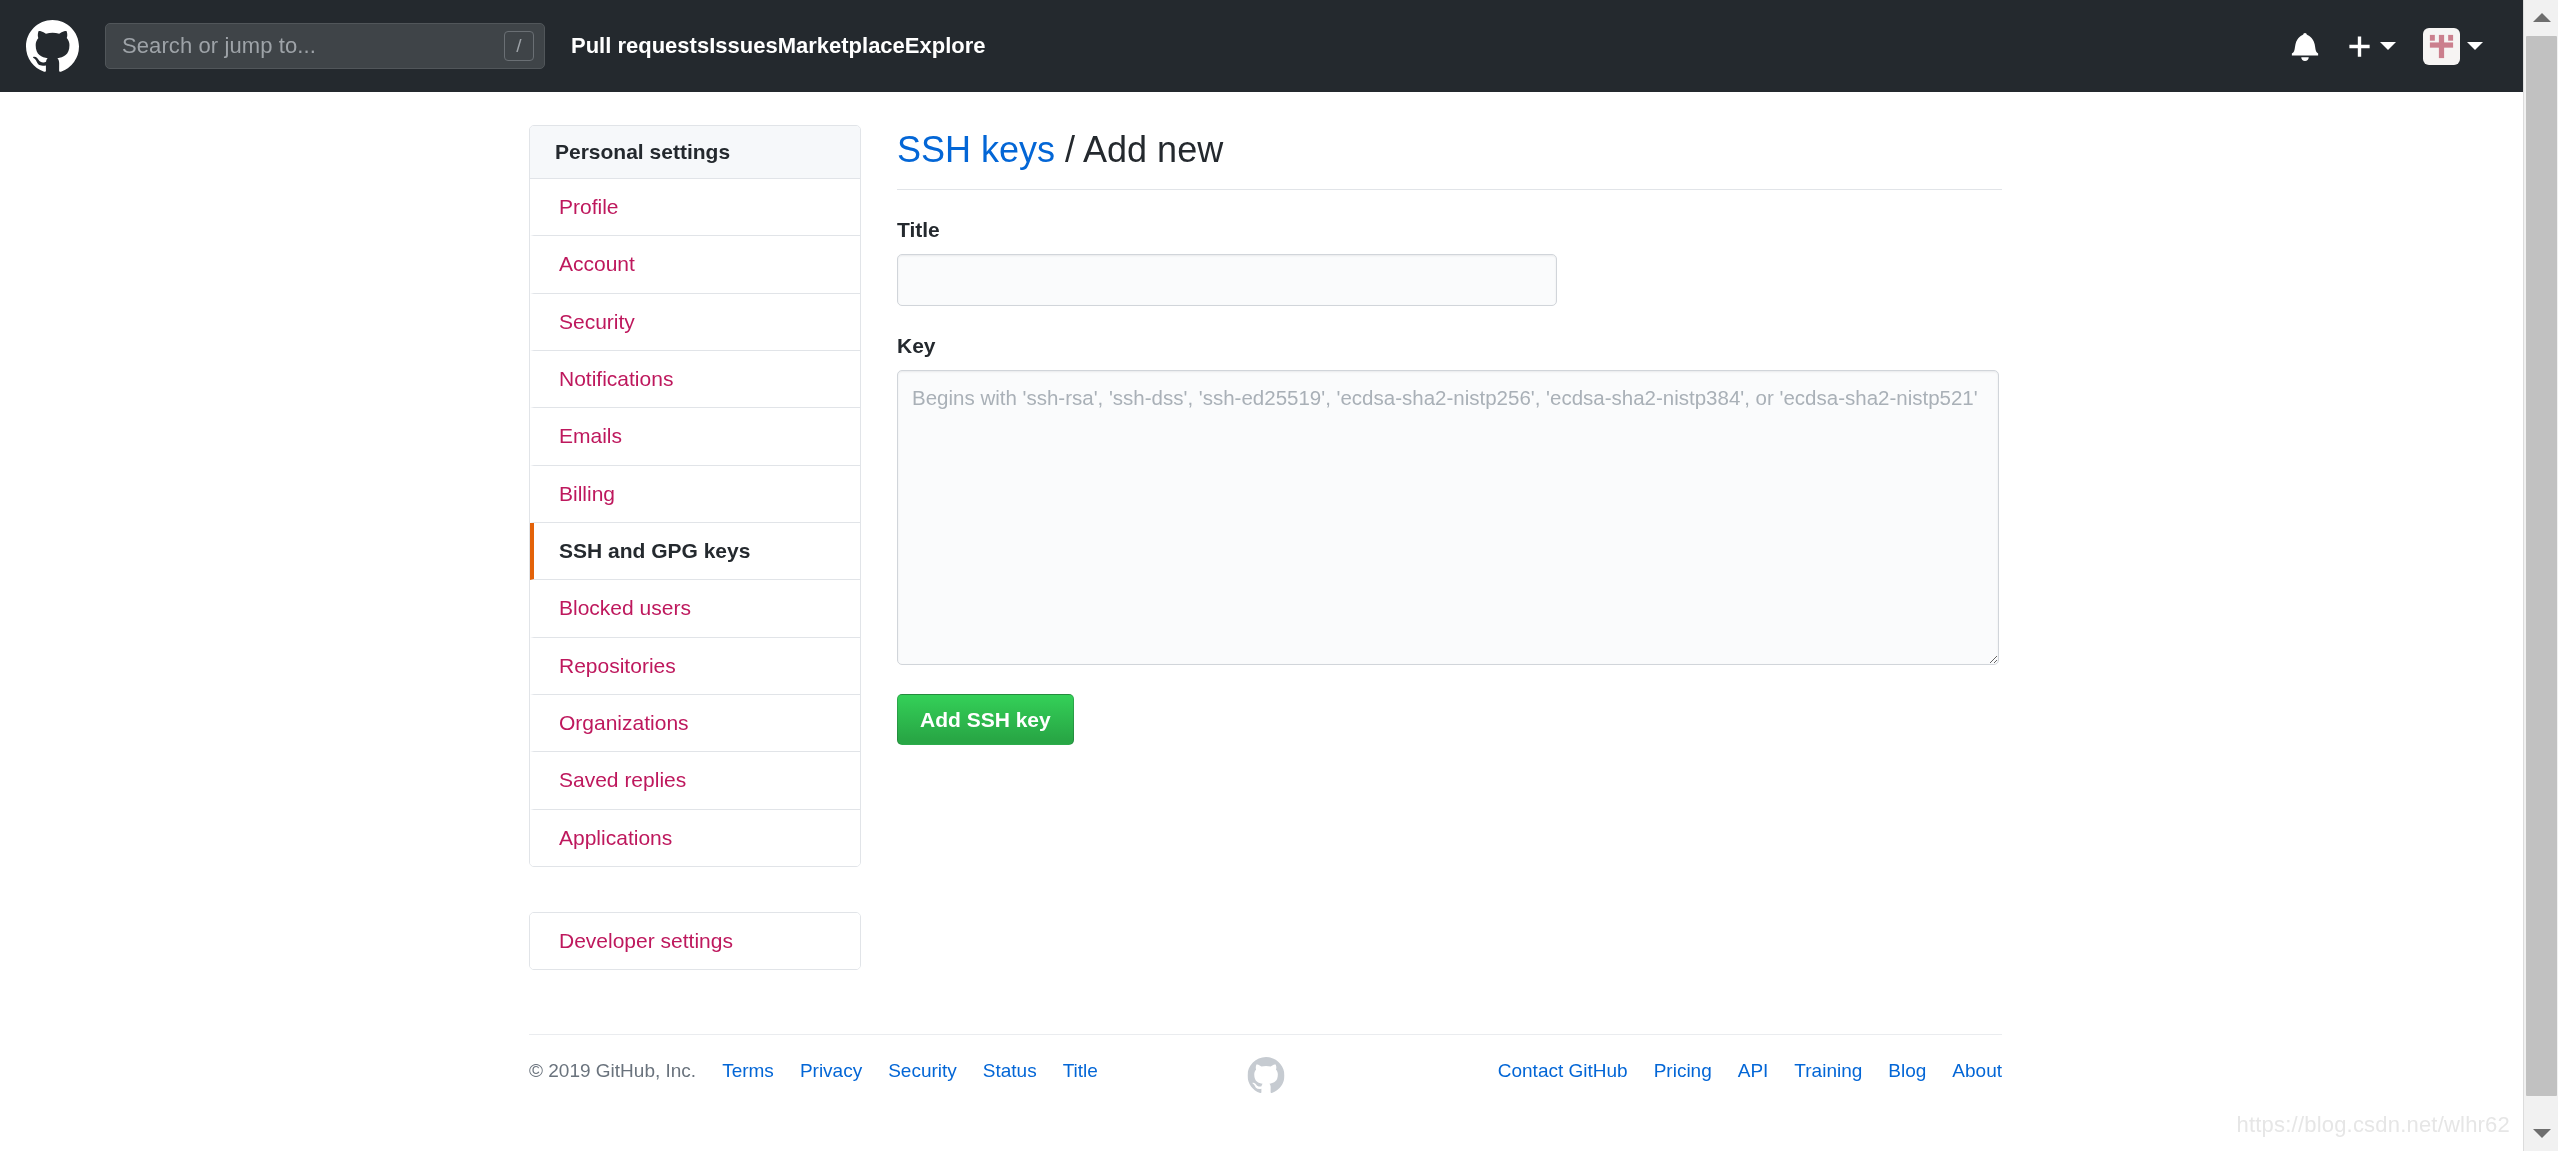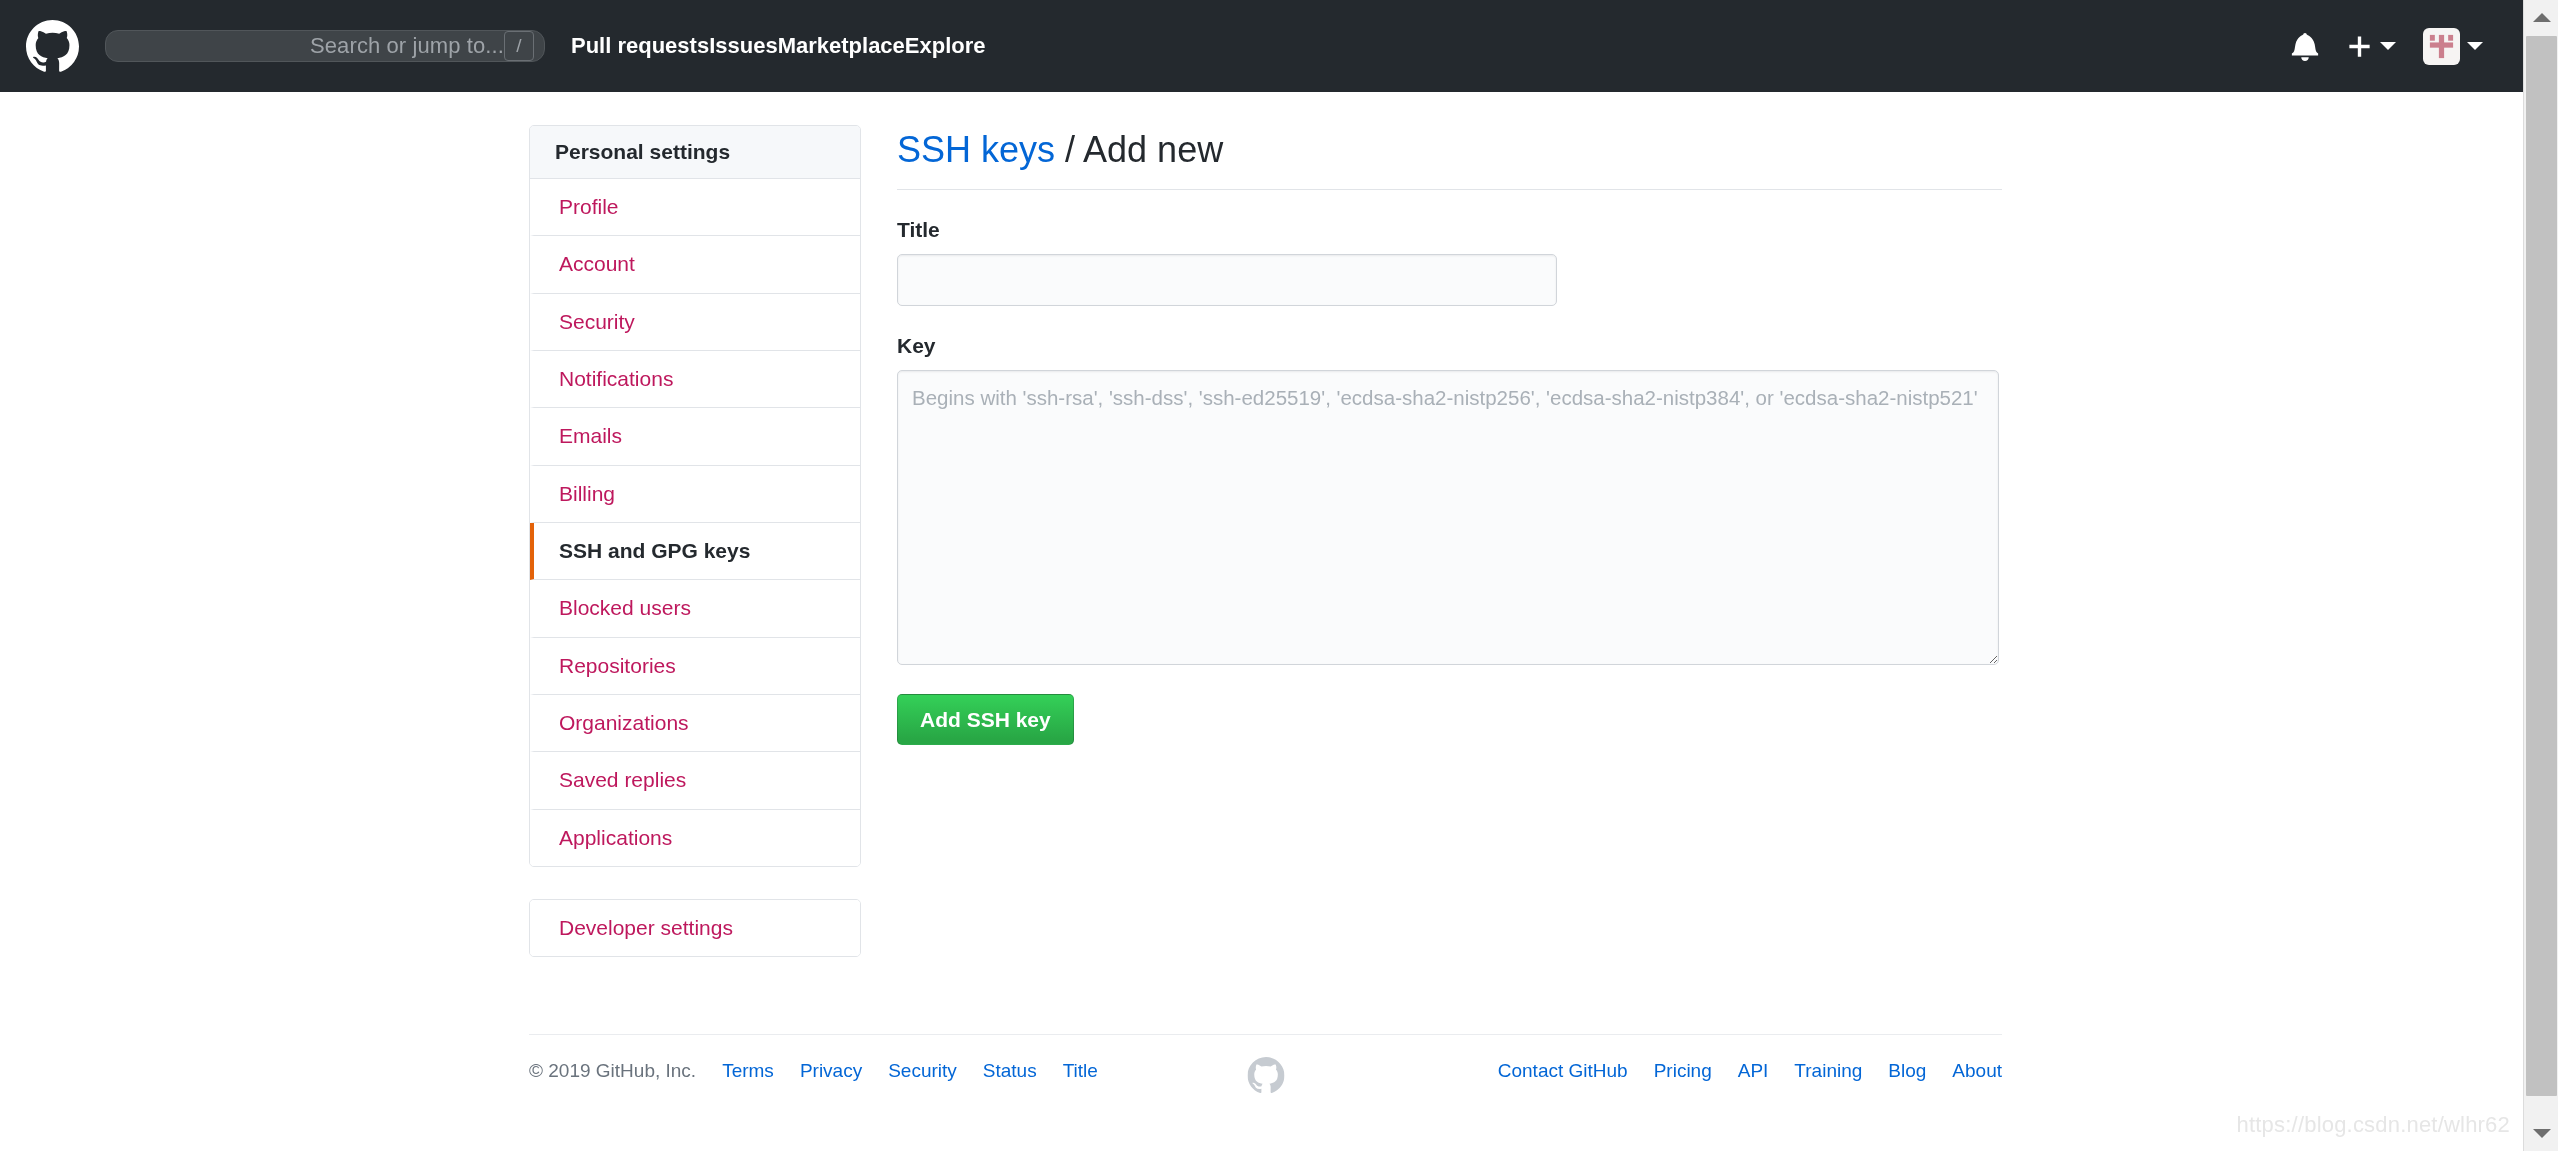--- a/index.html
+++ b/index.html
@@ -25,29 +25,28 @@
     padding: 0 26px;
   }
   .gh-logo {
     width: 53px; height: 53px;
     flex: 0 0 auto;
     margin-right: 26px;
     display: block;
   }
   .search-box {
     width: 440px;
-    height: 32px;
+    height: 46px;
     background: #3f4448;
     border: 1px solid #51565a;
-    border-radius: 13px;
+    border-radius: 5px;
     display: flex;
     align-items: center;
     padding: 0 10px 0 16px;
     margin-right: 26px;
-    text-align: right;
   }
   .search-placeholder {
     flex: 1;
     color: #9ea3a8;
     font-size: 22px;
     letter-spacing: 0.1px;
   }
   .slash-key {
     width: 30px; height: 30px;
     border: 1px solid #6a6f74;
@@ -168,21 +167,21 @@
     background: #fff;
     line-height: 1.35;
   }
   .menu-item:last-child { border-bottom: none; }
   .menu-item.selected {
     color: #24292e;
     font-weight: bold;
     border-left: 4px solid #e36209;
     background: #fff;
   }
-  .menu.second { margin-top: 32px; }
+  .menu.second { margin-top: 45px; }
   .menu.second .menu-item { border-bottom: none; }
 
   
   .content { flex: 1; margin-left: 36px; padding-top: 2px; }
   .page-title {
     font-size: 36px;
     font-weight: normal;
     color: #24292e;
     padding-bottom: 17px;
     border-bottom: 1px solid #e1e4e8;

